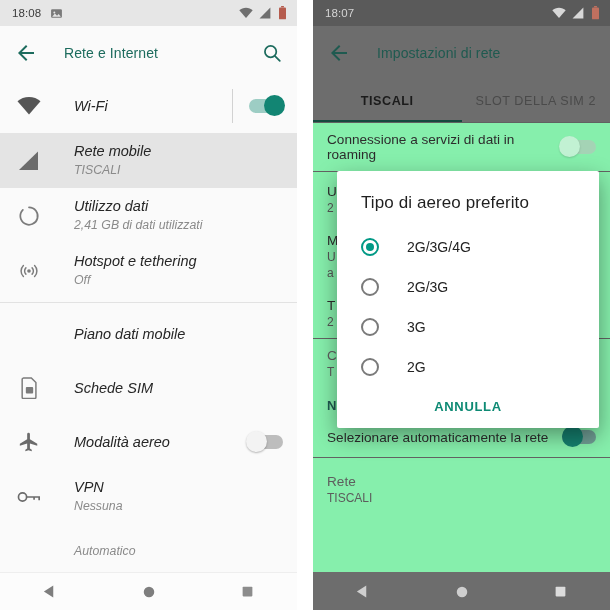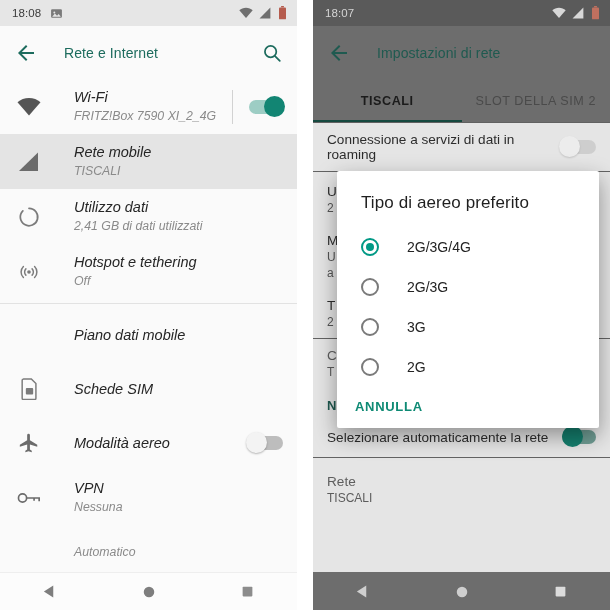--- a/index.html
+++ b/index.html
@@ -70,21 +70,21 @@
 
   .navbar {
     position: absolute; left: 0; bottom: 0; width: 100%; height: 38px;
     display: flex; align-items: center; justify-content: space-around;
     background: #fcfcfc; border-top: 1px solid #eeeeee;
   }
   .navbar.dim { background: #6d6d6d; border-top: 1px solid #6d6d6d; }
   .nav-btn { width: 46px; display: flex; align-items: center; justify-content: center; }
 
   
-  .phone-right { background: #e5e5e5; }
+  .phone-right { background: #86efac; }
   .bg-content { position: absolute; inset: 0; }
 
   .statusbar.dim { background: #5a5a5a; }
   .statusbar.dim .sb-time { color: #d4d4d4; }
 
   .appbar.dim { background: #6d6d6d; }
   .appbar.dim .appbar-title { color: #1f5a50; }
 
   .tabs {
     height: 44px; background: #6d6d6d; display: flex;
@@ -134,21 +134,21 @@
     width: 18px; height: 18px; border-radius: 50%;
     border: 2px solid #7a7a7a; flex: 0 0 18px; position: relative;
   }
   .radio.checked { border-color: #009985; }
   .radio.checked::after {
     content: ""; position: absolute; left: 3px; top: 3px;
     width: 8px; height: 8px; border-radius: 50%; background: #009985;
   }
   .radio-label { font-size: 14px; color: #232323; margin-left: 28px; }
   .dialog-actions {
-    display: flex; justify-content: flex-start; padding: 12px 18px 8px 18px;
+    display: flex; justify-content: center; padding: 12px 18px 8px 18px;
   }
   .dialog-btn {
     font-size: 13px; color: #0e8a74; font-weight: bold; letter-spacing: .7px;
     background: none; border: none; cursor: pointer;
     font-family: "Liberation Sans", sans-serif;
   }
 </style>
 </head>
 <body>
 
@@ -205,21 +205,20 @@
     <div class="list">
 
       <div class="row">
         <span class="row-icon">
           <svg width="24" height="20" viewBox="0 0 24 20">
               <path d="M12 18.5L.5 5.2C3.6 2.4 7.6.9 12 .9s8.4 1.5 11.5 4.3z" fill="#555555"></path>
             </svg>
         </span>
         <span class="row-text">
           <div class="row-title">Wi-Fi</div>
-          <div class="row-sub">FRITZ!Box 7590 XI_2_4G</div>
         </span>
         <span class="divider-v"></span>
         <span class="toggle on">
             <span class="knob"></span>
           </span>
       </div>
 
       <div class="row selected">
         <span class="row-icon">
           <svg width="24" height="22" viewBox="0 0 24 22">

